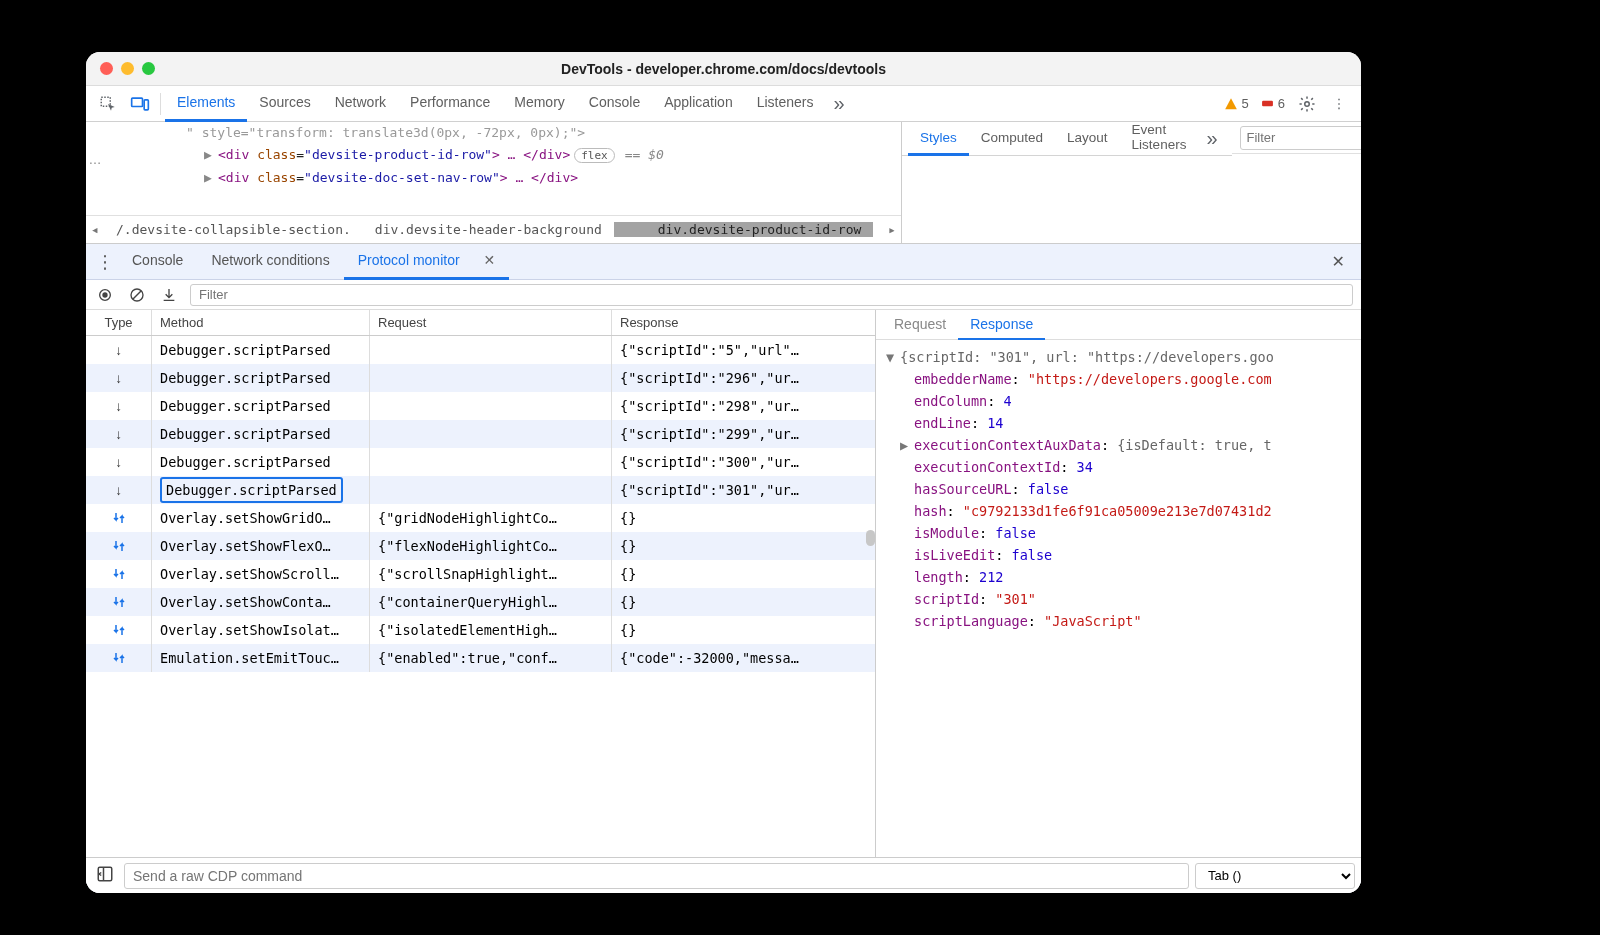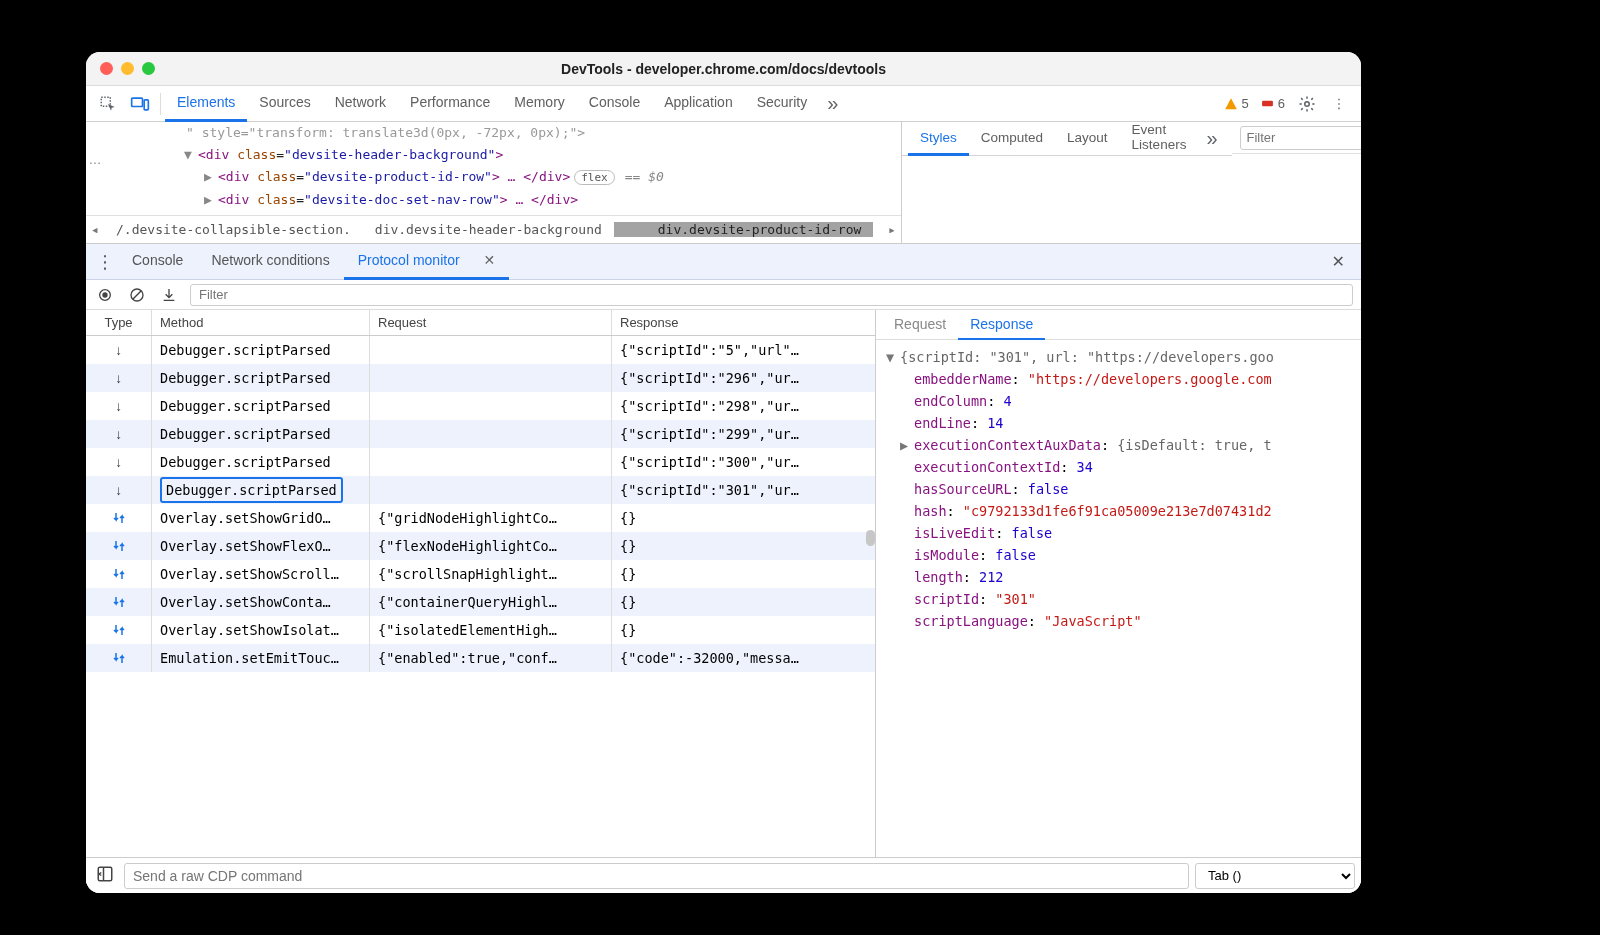--- a/index.html
+++ b/index.html
@@ -346,21 +346,21 @@
         </svg>
     </div>
     <div style="width:1px;height:22px;background:#ddd;margin:0 4px"></div>
     <div class="tab active">Elements</div>
     <div class="tab">Sources</div>
     <div class="tab">Network</div>
     <div class="tab">Performance</div>
     <div class="tab">Memory</div>
     <div class="tab">Console</div>
     <div class="tab">Application</div>
-    <div class="tab">Security</div>
+    <div class="tab">Listeners</div>
     <div class="tab-overflow">»</div>
     <div class="spacer"></div>
     <div class="warn-badge">
       <svg width="14" height="14" viewBox="0 0 24 24">
           <path fill="currentColor" d="M12 2 L22 21 H2 Z"></path>
         </svg>
       <span>5</span>
     </div>
     <div class="err-badge">
       <svg width="13" height="13" viewBox="0 0 24 24">
@@ -374,23 +374,20 @@
           <path d="M12 2v3M12 19v3M4.2 4.2l2.1 2.1M17.7 17.7l2.1 2.1M2 12h3M19 12h3M4.2 19.8l2.1-2.1M17.7 6.3l2.1-2.1"></path>
         </svg>
     </div>
     <div class="icon-btn">⋮</div>
   </div>
 
   <div class="upper">
     <div class="dom-pane">
       <div class="dom-tree">
         <div class="dom-line faded" style="padding-left:100px">" style="transform: translate3d(0px, -72px, 0px);"&gt;</div>
-        <div class="dom-line" style="padding-left:112px">
-          <span class="arrow">▼</span><span class="tag-brk">&lt;div </span><span class="attr-name">class</span>=<span class="attr-val">"devsite-header-background"</span><span class="tag-brk">&gt;</span>
-        </div>
         <div class="dom-line" style="padding-left:132px">
           <span class="arrow">▶</span><span class="tag-brk">&lt;div </span><span class="attr-name">class</span>=<span class="attr-val">"devsite-product-id-row"</span><span class="tag-brk">&gt; … &lt;/div&gt;</span><span class="pill-outline">flex</span><span class="eq-zero">== $0</span>
         </div>
         <div class="dom-line" style="padding-left:132px">
           <span class="arrow">▶</span><span class="tag-brk">&lt;div </span><span class="attr-name">class</span>=<span class="attr-val">"devsite-doc-set-nav-row"</span><span class="tag-brk">&gt; … &lt;/div&gt;</span>
         </div>
       </div>
       <div class="bc-overflow" style="top:30px">…</div>
       <div class="breadcrumbs">
         <div class="bc-nav">◂</div>
@@ -588,22 +585,22 @@
         </div>
         <div class="json-view">
           <div class="line"><span class="arrow">▼</span><span class="jprev">{scriptId: "301", url: "https://developers.goo</span></div>
           <div class="line" style="padding-left:28px"><span class="jkey">embedderName</span>: <span class="jstr">"https://developers.google.com</span></div>
           <div class="line" style="padding-left:28px"><span class="jkey">endColumn</span>: <span class="jnum">4</span></div>
           <div class="line" style="padding-left:28px"><span class="jkey">endLine</span>: <span class="jnum">14</span></div>
           <div class="line" style="padding-left:14px"><span class="arrow">▶</span><span class="jkey">executionContextAuxData</span>: <span class="jprev">{isDefault: true, t</span></div>
           <div class="line" style="padding-left:28px"><span class="jkey">executionContextId</span>: <span class="jnum">34</span></div>
           <div class="line" style="padding-left:28px"><span class="jkey">hasSourceURL</span>: <span class="jbool">false</span></div>
           <div class="line" style="padding-left:28px"><span class="jkey">hash</span>: <span class="jstr">"c9792133d1fe6f91ca05009e213e7d07431d2</span></div>
+          <div class="line" style="padding-left:28px"><span class="jkey">isModule</span>: <span class="jbool">false</span></div>
           <div class="line" style="padding-left:28px"><span class="jkey">isLiveEdit</span>: <span class="jbool">false</span></div>
-          <div class="line" style="padding-left:28px"><span class="jkey">isModule</span>: <span class="jbool">false</span></div>
           <div class="line" style="padding-left:28px"><span class="jkey">length</span>: <span class="jnum">212</span></div>
           <div class="line" style="padding-left:28px"><span class="jkey">scriptId</span>: <span class="jstr">"301"</span></div>
           <div class="line" style="padding-left:28px"><span class="jkey">scriptLanguage</span>: <span class="jstr">"JavaScript"</span></div>
         </div>
       </div>
     </div>
 
     <div class="footer">
       <div class="foot-ic">
         <svg width="18" height="18" viewBox="0 0 24 24" fill="none" stroke="currentColor" stroke-width="2">

